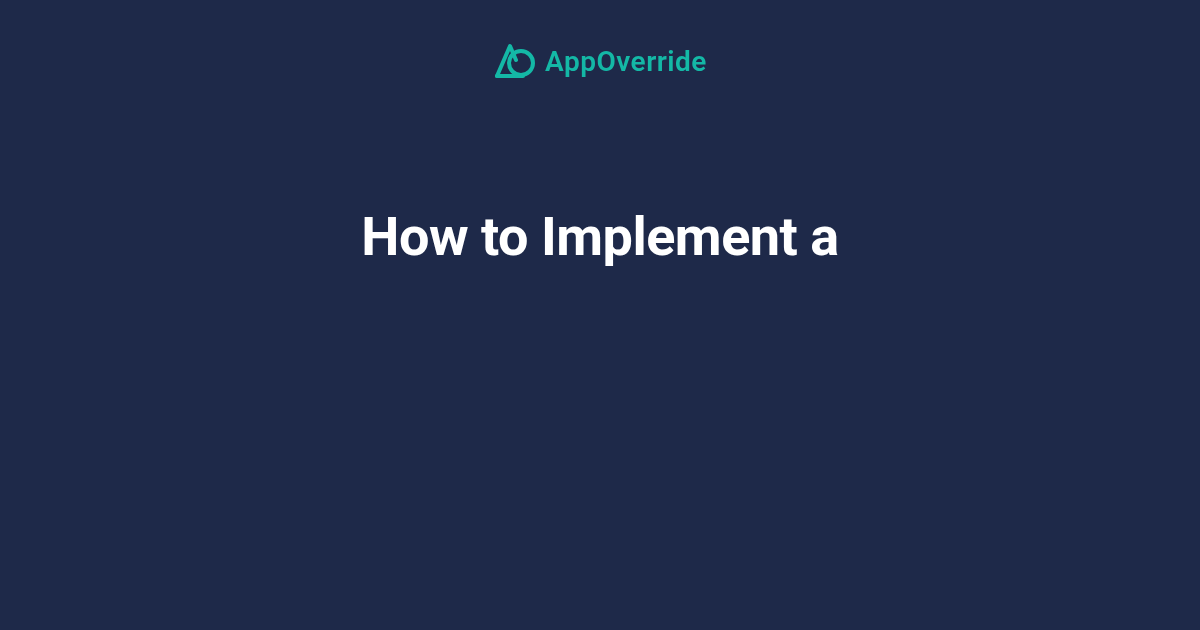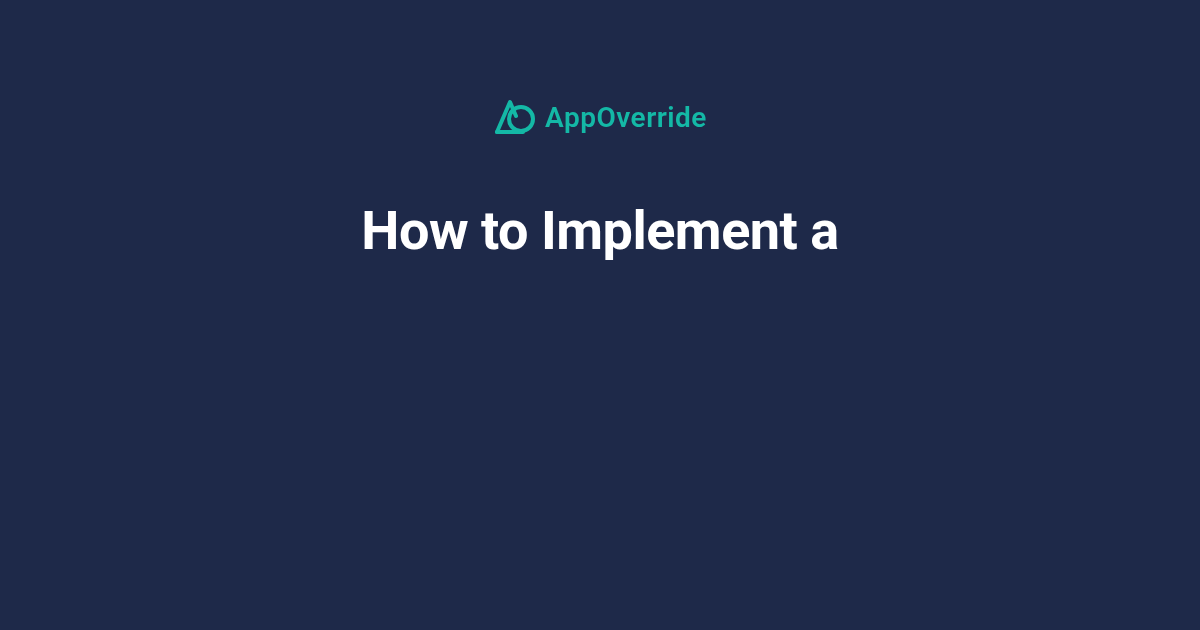--- a/index.html
+++ b/index.html
@@ -14,35 +14,35 @@
       font-family: -apple-system, BlinkMacSystemFont, "Segoe UI", Roboto, Helvetica, Arial, sans-serif;
       display: flex;
       flex-direction: column;
       align-items: center;
       overflow: hidden;
     }
     .logo-container {
       display: flex;
       align-items: center;
       gap: 10px;
-      margin-top: 96px;
+      margin-top: 40px;
     }
     .logo-icon {
       width: 42px;
       height: 42px;
       position: relative;
     }
     .brand-name {
       color: #14b8a6;
       font-size: 28px;
       font-weight: 600;
       letter-spacing: 0.5px;
     }
     .title-container {
-      margin-top: 58px;
+      margin-top: 120px;
       text-align: left;
     }
     .title-line {
       color: #ffffff;
       font-size: 54px;
       font-weight: 700;
       line-height: 1.3;
       letter-spacing: -0.5px;
     }
   </style>

